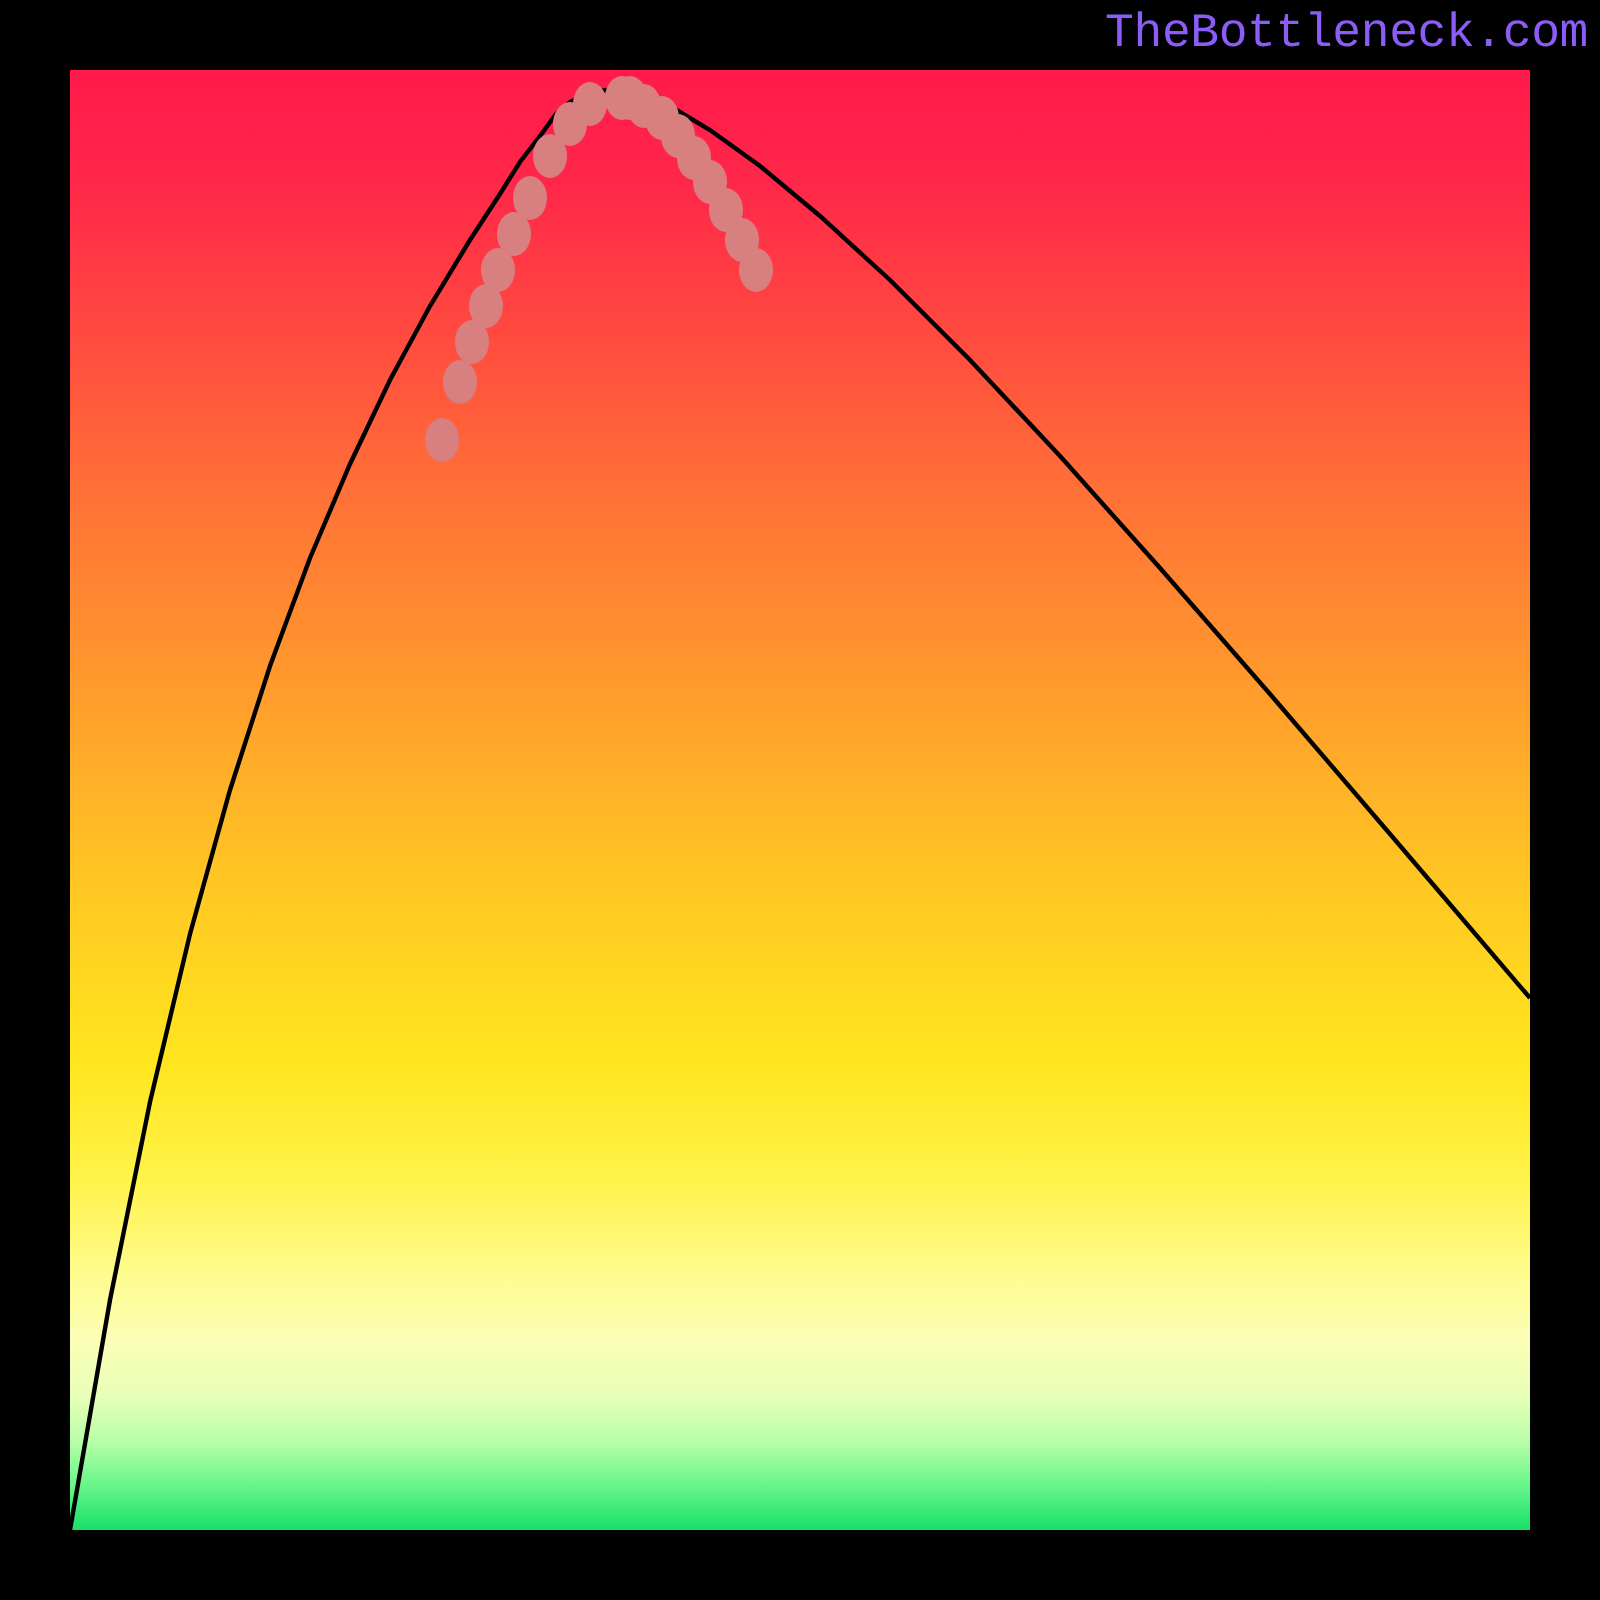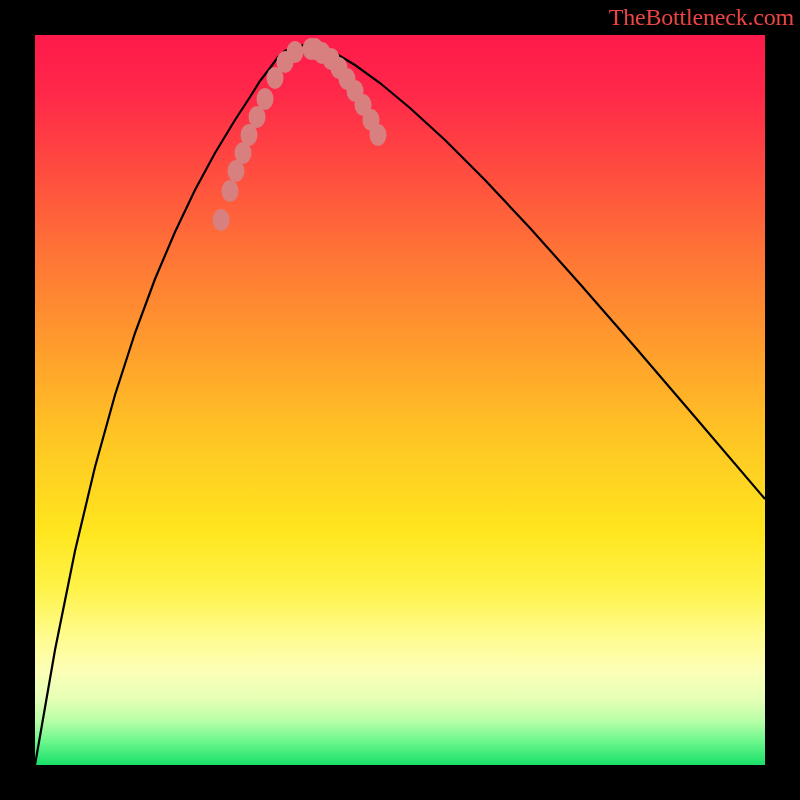--- a/index.html
+++ b/index.html
@@ -15,24 +15,24 @@
     position: absolute;
     left: 35px;
     top: 35px;
     width: 730px;
     height: 730px;
   }
   .watermark {
     position: absolute;
     top: 4px;
     right: 6px;
-    font-family: Liberation Serif, serif;
+    font-family: Liberation Mono, monospace;
     font-size: 24px;
     font-weight: 500;
-    color: #ef4444;
+    color: #8b5cf6;
     letter-spacing: -0.2px;
   }
 </style>
 </head>
 <body>
 
 <div class="frame">
   <svg id="chart-svg" width="730" height="730" viewBox="0 0 730 730">
     <defs>
       <linearGradient id="bg-grad" x1="0" y1="0" x2="0" y2="1">

